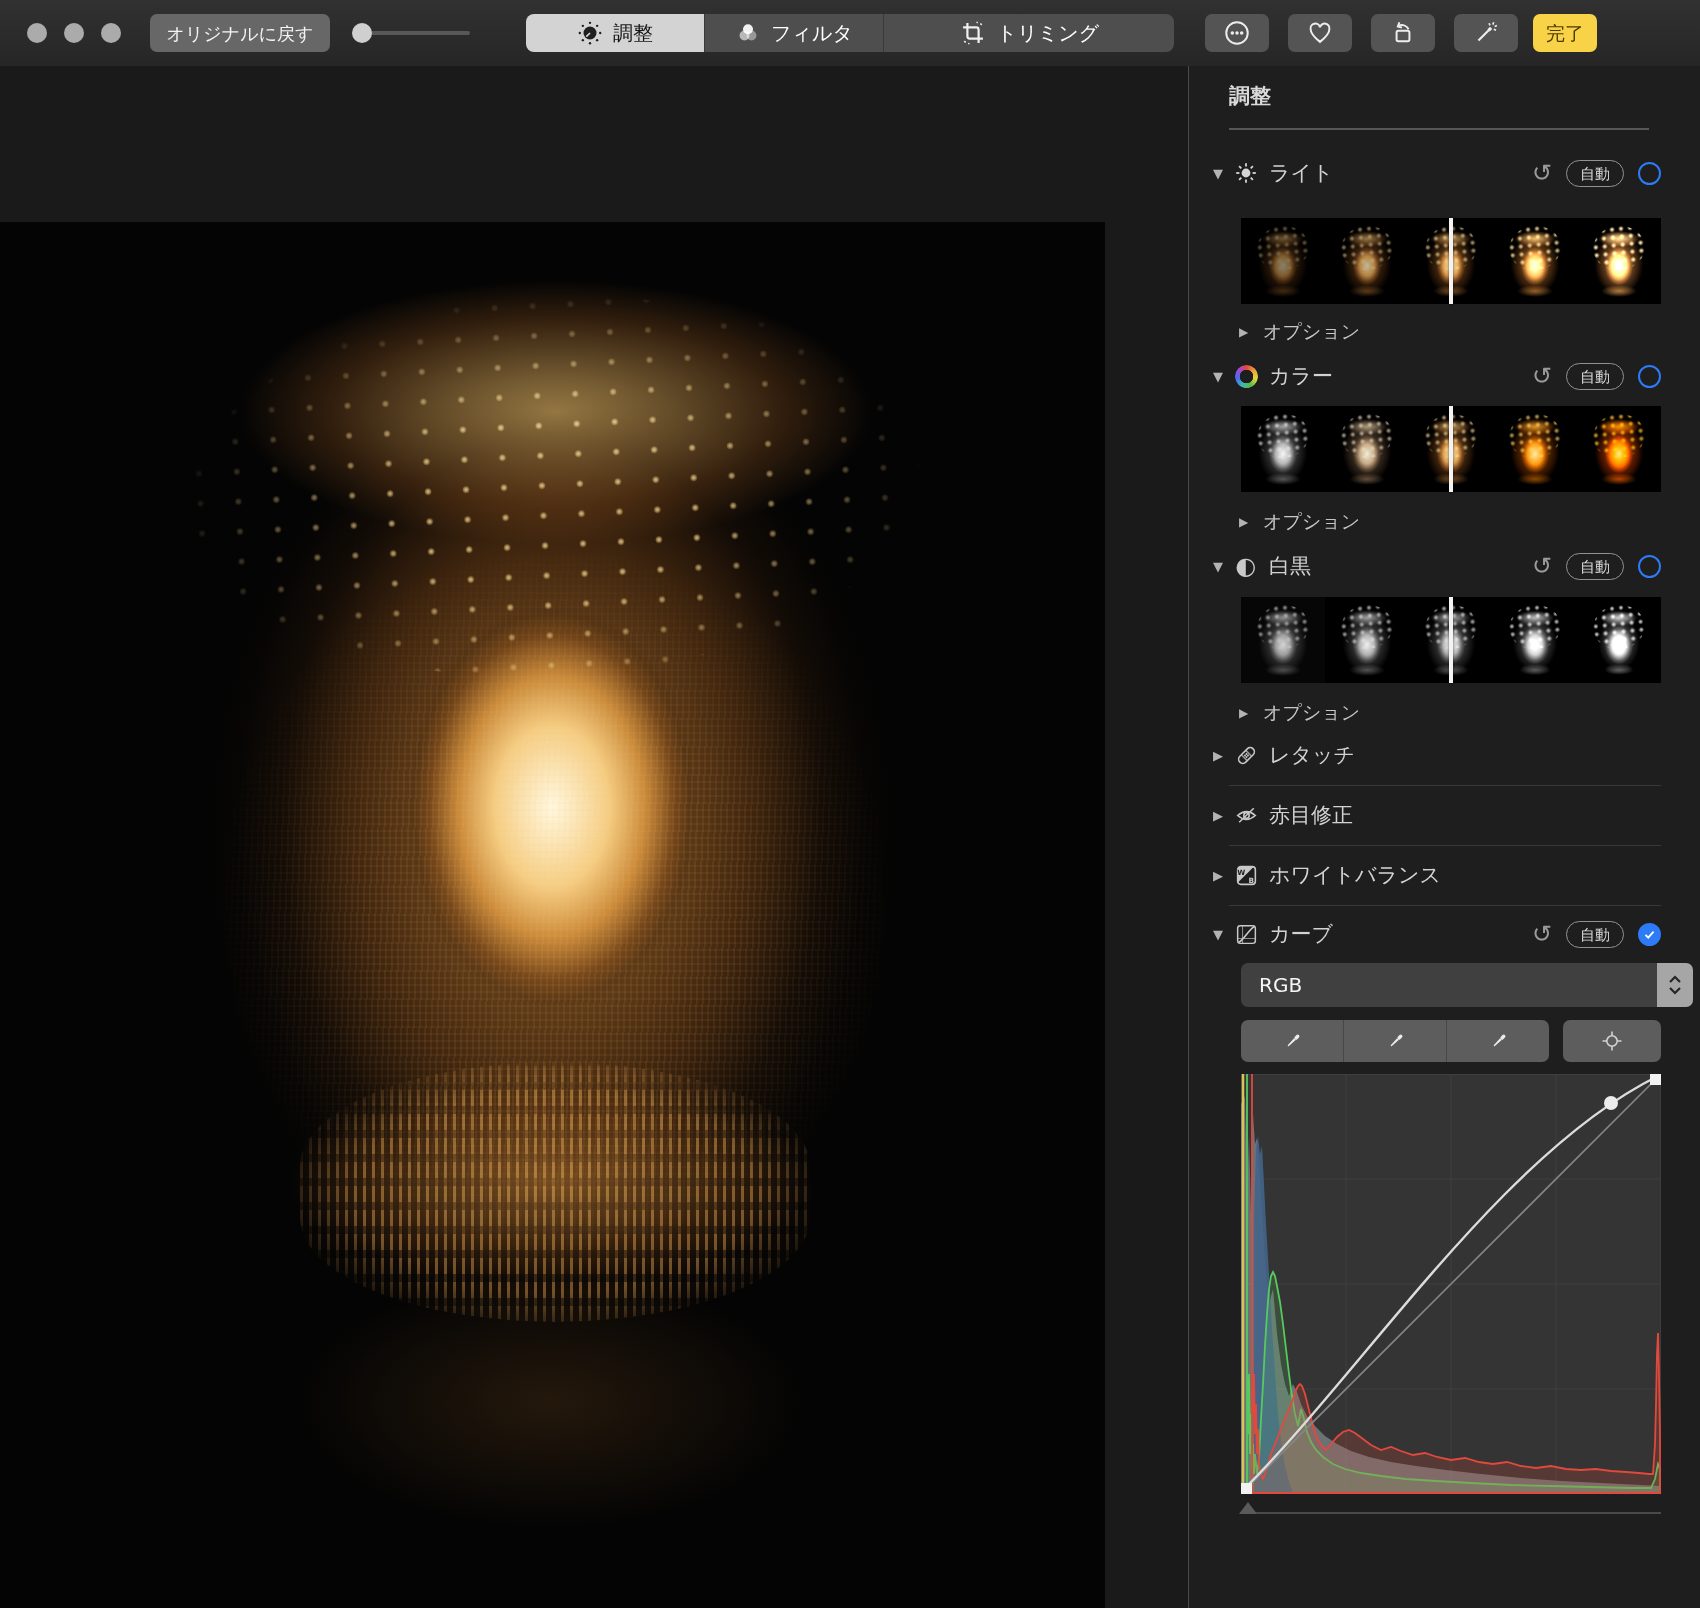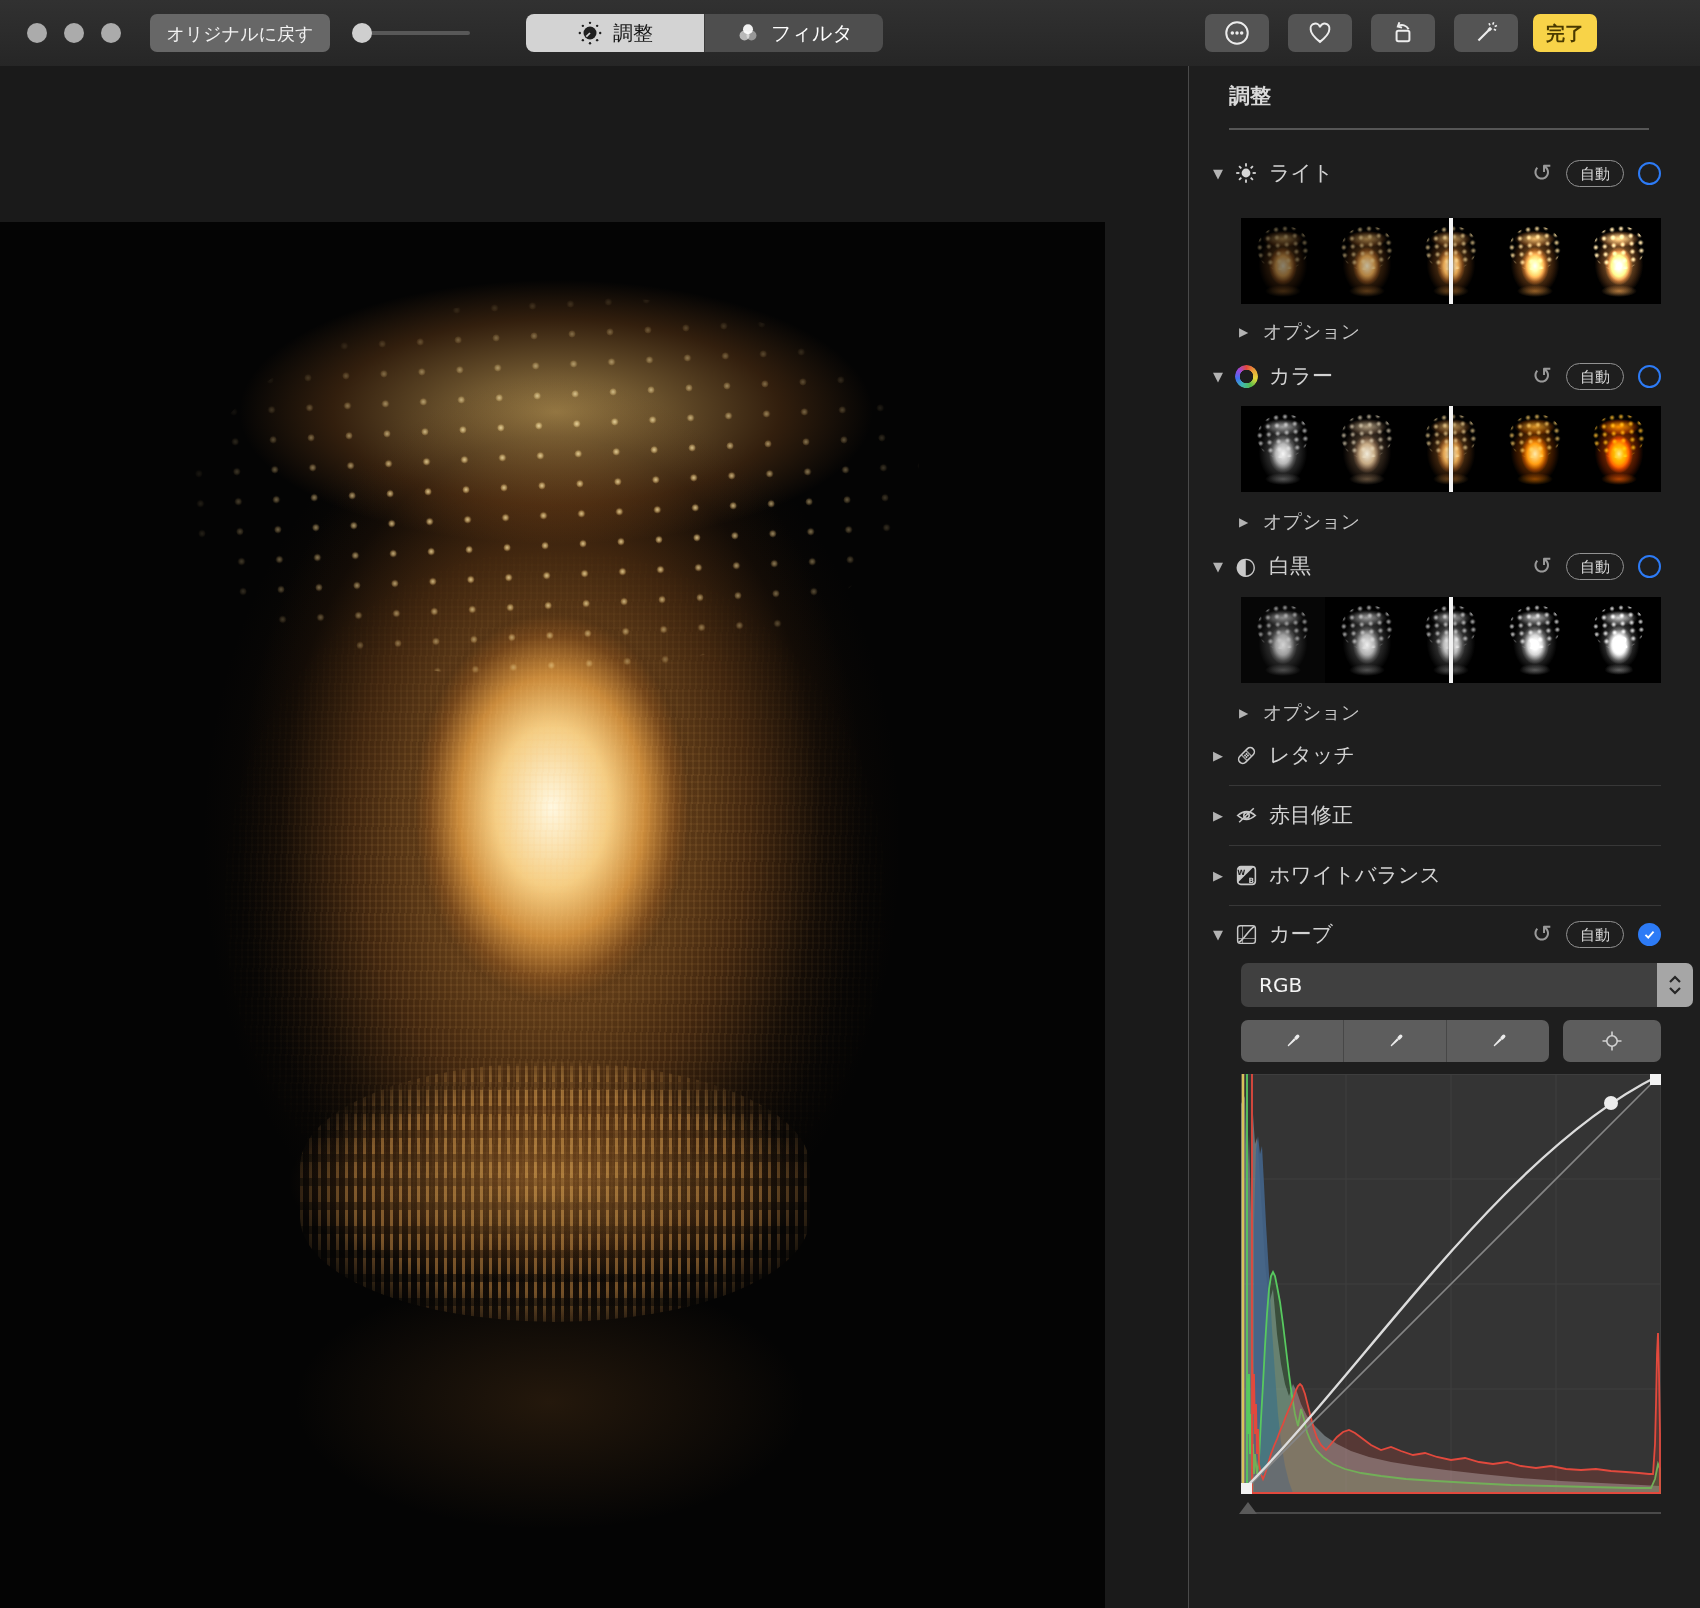--- a/index.html
+++ b/index.html
@@ -22,21 +22,21 @@
   .zoomslider .knob{position:absolute;left:0;top:0;width:20px;height:20px;border-radius:50%;background:#cfcfcf;}
   .segments{position:absolute;left:526px;top:14px;height:38px;display:flex;border-radius:8px;overflow:hidden;}
   .seg{height:38px;display:flex;align-items:center;justify-content:center;gap:10px;
     background:#4e4e4e;color:#ffffff;font-size:20px;}
   .seg + .seg{border-left:1px solid #3a3a3a;}
   .seg.sel{background:#d3d3d3;color:#161616;}
   .seg.w1{width:178px;} .seg.w2{width:178px;} .seg.w3{width:290px;}
   .toolbtn{position:absolute;top:14px;width:64px;height:38px;border-radius:7px;background:#545454;
     display:flex;align-items:center;justify-content:center;}
   .done-btn{position:absolute;left:1533px;top:14px;width:64px;height:38px;border-radius:7px;
-    background:#f8d348;color:#4a3a00;font-size:19px;font-weight:bold;line-height:38px;text-align:center;}
+    background:#f8d348;color:#4a3a00;font-size:19px;font-weight:normal;line-height:38px;text-align:center;}
   
   .canvas{position:absolute;left:0;top:66px;width:1188px;height:1542px;background:#1a1a1a;overflow:hidden;}
   .photo{position:absolute;left:0;top:156px;width:1105px;height:1386px;background:#040404;overflow:hidden;}
   .glow{position:absolute;inset:0;background-image:
     radial-gradient(ellipse 150px 210px at 552px 585px, rgba(255,248,225,1), rgba(255,216,140,.92) 38%, rgba(242,168,72,.7) 62%, rgba(150,85,28,.35) 82%, rgba(60,32,10,.12) 92%, transparent 97%),
     radial-gradient(ellipse 330px 470px at 552px 600px, rgba(238,160,66,.55), rgba(160,92,32,.32) 60%, rgba(70,38,12,.14) 82%, transparent 95%),
     radial-gradient(ellipse 360px 150px at 556px 190px, rgba(252,205,115,.6), rgba(170,100,38,.28) 62%, transparent 88%),
     radial-gradient(ellipse 380px 520px at 552px 620px, rgba(120,66,22,.30), transparent 92%),
     radial-gradient(ellipse 290px 110px at 550px 960px, rgba(220,145,62,.5), rgba(120,68,24,.25) 65%, transparent 90%),
     radial-gradient(ellipse 300px 150px at 550px 1180px, rgba(150,95,40,.22), transparent 85%);}
@@ -156,20 +156,29 @@
       <span>調整</span>
     </div>
     <div class="seg w2">
       <svg width="26" height="26" viewBox="0 0 24 24">
         <circle cx="12" cy="8.6" r="4.6" fill="rgba(255,255,255,.92)"></circle>
         <circle cx="8.8" cy="14.4" r="4.6" fill="rgba(255,255,255,.6)"></circle>
         <circle cx="15.2" cy="14.4" r="4.6" fill="rgba(255,255,255,.42)"></circle>
       </svg>
       <span>フィルタ</span>
     </div>
+    <div class="seg w3">
+      <svg width="28" height="28" viewBox="0 0 24 24" fill="none" stroke="#f0f0f0">
+        <path d="M7.2 3.5 V14.8 a2 2 0 0 0 2 2 H20.5" stroke-width="1.9"></path>
+        <path d="M3.5 7.2 H14.8 a2 2 0 0 1 2 2 V20.5" stroke-width="1.9"></path>
+        <path d="M19.5 5 a9 9 0 0 0 -4.5 -2.2" stroke-width="1.3" stroke-dasharray="1.6 2.2"></path>
+        <path d="M4.5 19 a9 9 0 0 0 4.5 2.2" stroke-width="1.3" stroke-dasharray="1.6 2.2"></path>
+      </svg>
+      <span>トリミング</span>
+    </div>
   </div>
   <div class="toolbtn" style="left:1205px">
     <svg width="28" height="28" viewBox="0 0 24 24" fill="none">
       <circle cx="12" cy="12" r="9.2" stroke="#ededed" stroke-width="1.7"></circle>
       <circle cx="8" cy="12" r="1.5" fill="#ededed"></circle>
         <circle cx="12" cy="12" r="1.5" fill="#ededed"></circle>
         <circle cx="16" cy="12" r="1.5" fill="#ededed"></circle>
     </svg>
   </div>
   <div class="toolbtn" style="left:1288px">

